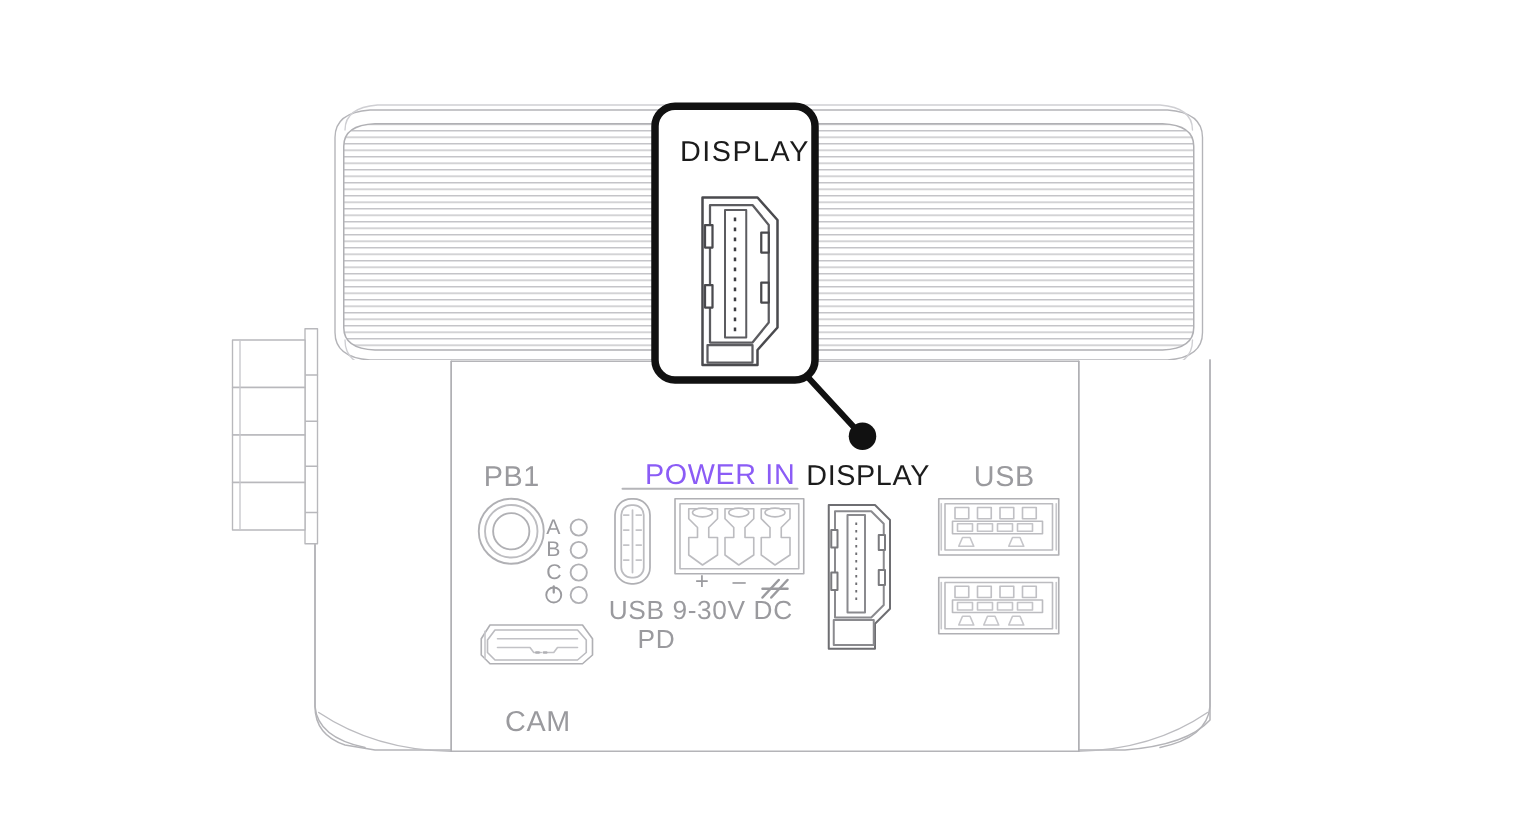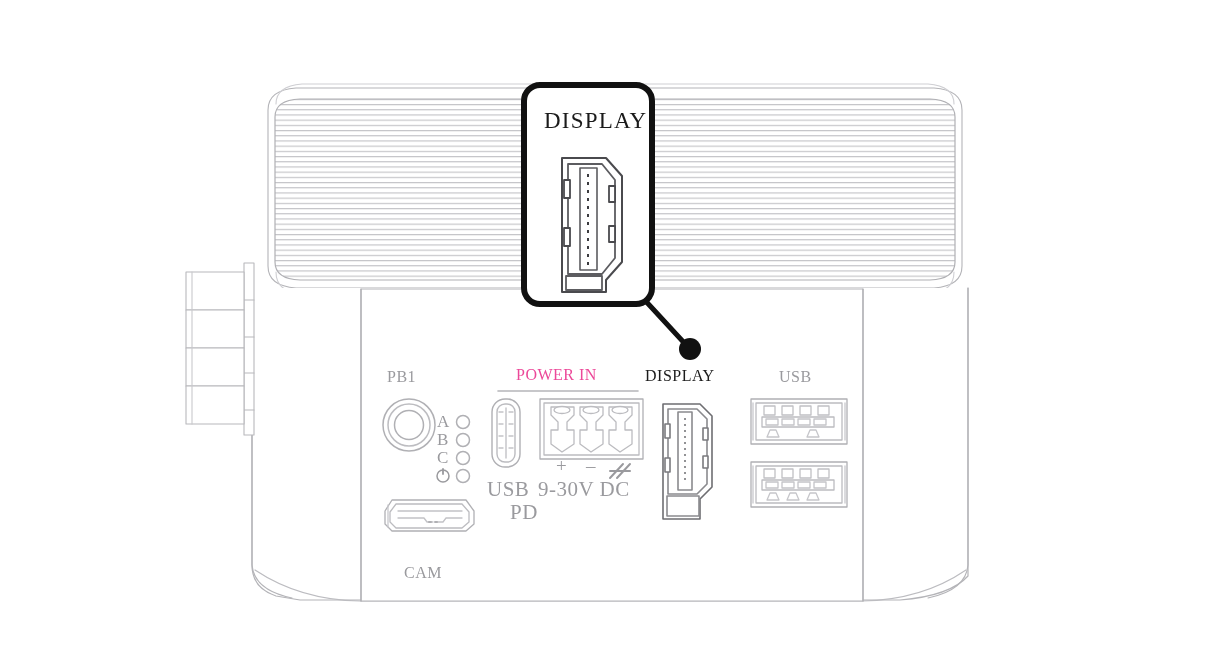--- a/index.html
+++ b/index.html
@@ -19,35 +19,35 @@
     left: 0; top: 0;
     width: 1221px;
     height: 669px;
   }
   #stage svg {
     display: block;
   }
   .lbl {
     position: absolute;
     white-space: nowrap;
-    font-family: Liberation Serif, serif;
+    font-family: Liberation Sans, sans-serif;
     letter-spacing: 0.5px;
     user-select: none;
   }
   .lbl-gray {
     color: #9a9a9e;
   }
   .lbl-dark {
     color: #1c1c1c;
   }
   .lbl-mid {
-    color: #ec4899;
+    color: #8b5cf6;
   }
   .port-label {
-    font-size: 16px;
+    font-size: 23px;
   }
   .sub-label {
     font-size: 21px;
   }
   .tiny-label {
     font-size: 17px;
   }
   .sym-label {
     font-size: 19px;
   }

